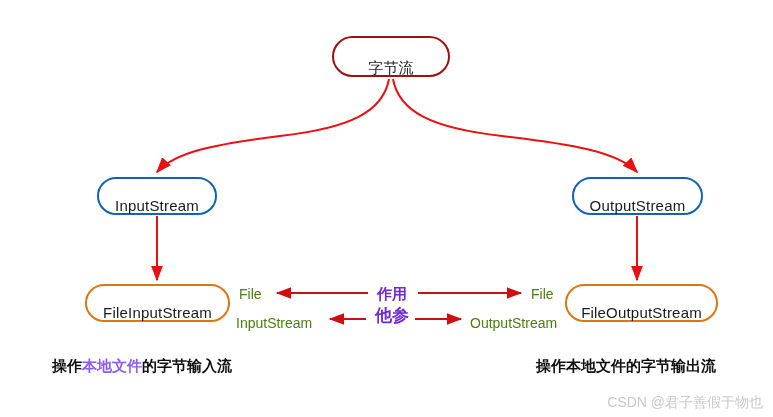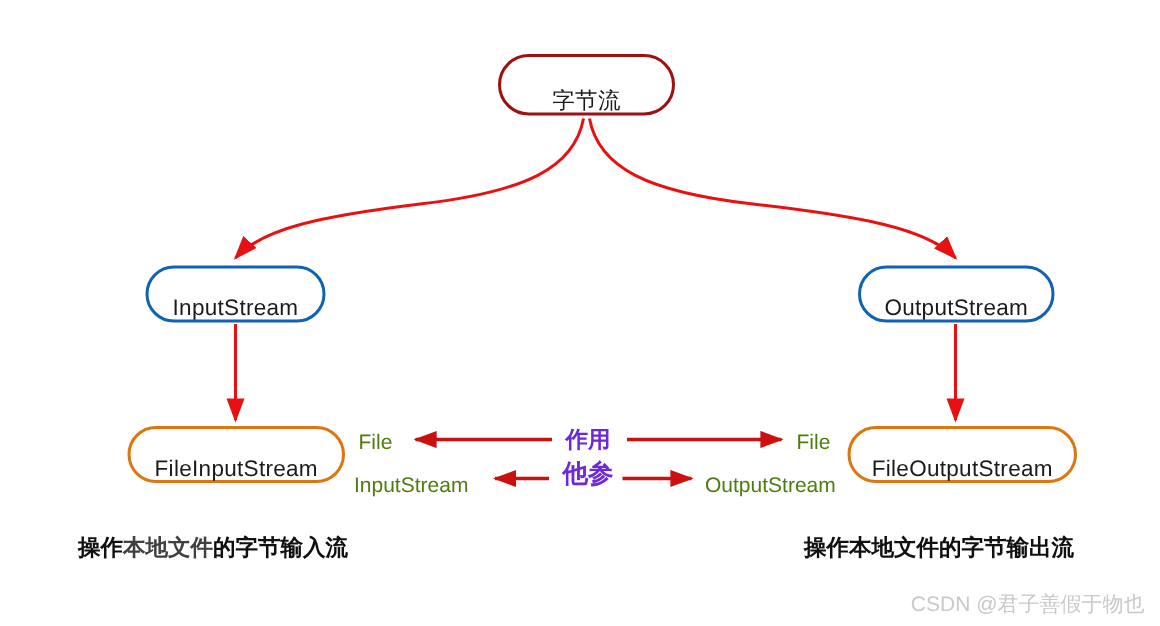--- a/index.html
+++ b/index.html
@@ -106,21 +106,21 @@
   .caption {
     position: absolute;
     font-size: 15px;
     font-weight: bold;
     color: #101010;
     white-space: nowrap;
     line-height: 1;
   }
   #caption-left  { left: 52px;  top: 358px; }
   #caption-right { left: 536px; top: 358px; text-align: right; }
-  .caption .hl { color: #404040; }
+  .caption .hl { color: #8b5cf6; }
 
   
   #watermark {
     position: absolute;
     right: 10px;
     bottom: 8px;
     font-size: 14px;
     color: #c9c9c9;
     white-space: nowrap;
     line-height: 1;

